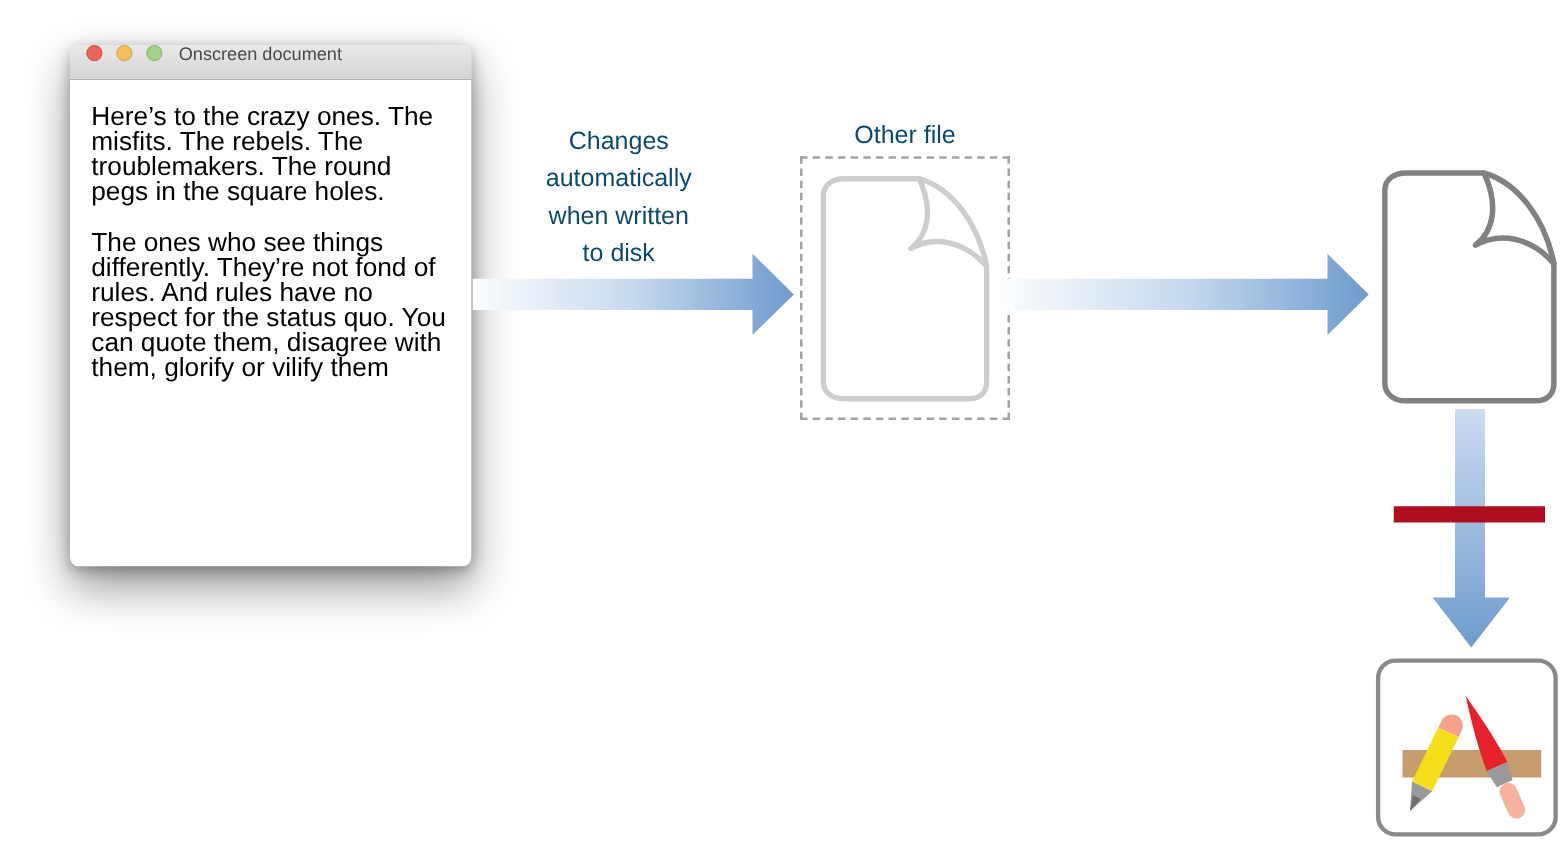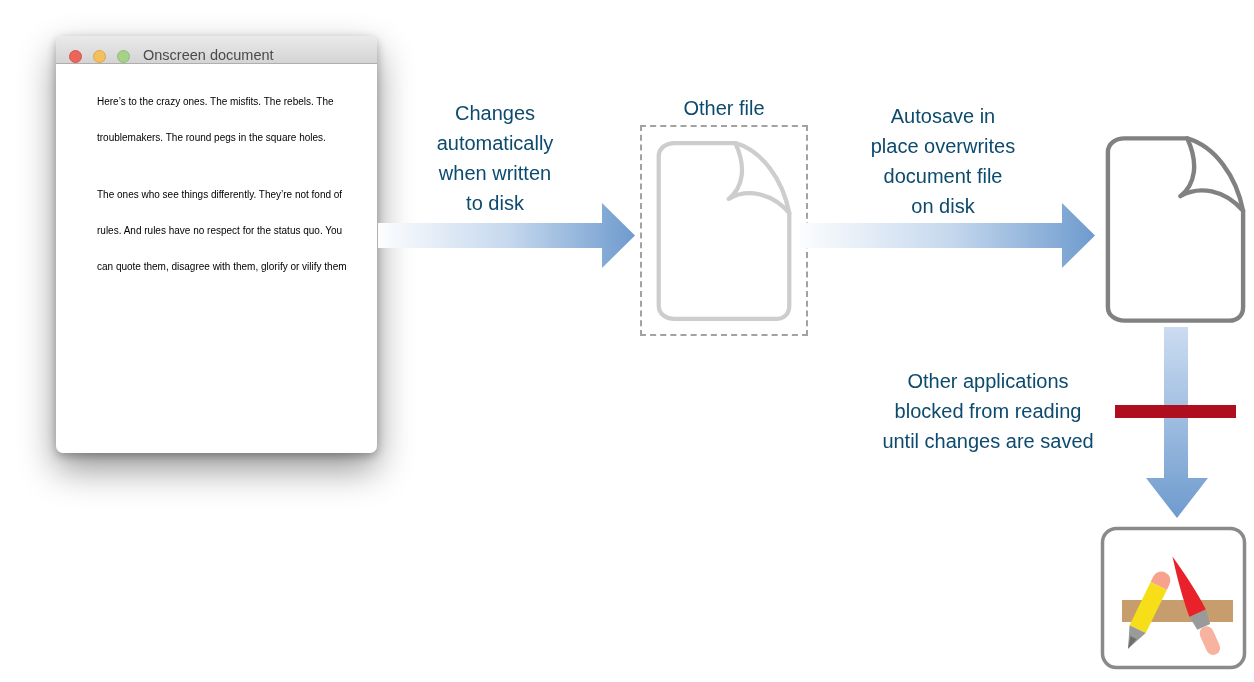--- a/index.html
+++ b/index.html
@@ -10,28 +10,28 @@
   
   .window{
     position:absolute;left:56px;top:36px;width:321px;height:417px;
     background:#ffffff;border-radius:7px;
     box-shadow:0 16px 36px rgba(0,0,0,.42),0 3px 10px rgba(0,0,0,.28);
   }
   .titlebar{
     height:28px;border-radius:7px 7px 0 0;
     background:linear-gradient(#eaeaea,#d4d4d4);
     border-bottom:1px solid #aeaeae;
-    display:flex;align-items:flex-end;padding-left:13px;box-sizing:border-box;
+    display:flex;align-items:flex-start;padding-left:13px;box-sizing:border-box;
   }
   .light{width:13px;height:13px;border-radius:50%;margin-right:11px;display:inline-block;}
   .light.red{background:#ec655a;border:1px solid #d6554b;box-sizing:border-box;}
   .light.yellow{background:#f4c05f;border:1px solid #d8a945;box-sizing:border-box;}
   .light.green{background:#a5d18a;border:1px solid #8fbd74;box-sizing:border-box;}
   .wintitle{font-size:14.5px;font-weight:500;color:#4a4a4a;margin-left:2px;}
-  .winbody{padding:20px 18px 0 17px;font-size:10px;line-height:36px;color:#000;margin-left:24px;}
+  .winbody{padding:20px 18px 0 17px;font-size:21px;line-height:20px;color:#000;}
   .winbody p{margin:0;}
   .winbody p + p{margin-top:21px;}
   
   .lbl{
     position:absolute;text-align:center;font-size:20px;line-height:30px;
     color:#0c4a6e;white-space:pre-line;
   }
   
   .tempbox{
     position:absolute;left:640px;top:125px;width:168px;height:211px;
@@ -89,37 +89,30 @@
 
   <div class="lbl" style="left:634px;top:93px;width:180px;">Other file</div>
 
   <div class="tempbox">
     <svg width="140" height="186" viewBox="0 0 148 196">
       <path d="M22,5 H86 C98,31 94,52 79,64 C98,53 124,57 143,79 V177 C143,186 137,191 129,191 H22 C13,191 5,186 5,177 V19 C5,10 13,5 22,5 Z" fill="#ffffff" stroke="#cdcdcd" stroke-width="4.5" stroke-linejoin="round"></path>
       <path d="M86,5 C114,13 136,43 143,79" fill="none" stroke="#cdcdcd" stroke-width="4.5" stroke-linecap="round"></path>
     </svg>
   </div>
 
-  <div class="lbl" style="left:833px;top:101px;width:220px;">Autosave in
-place overwrites
-document file
-on disk</div>
 
   <svg class="arrow-svg" style="left:800px;top:202px;" width="296" height="67" viewBox="0 0 296 67">
     <polygon points="0,21 262,21 262,1 295,33.5 262,66 262,46 0,46" fill="url(#gradH)"></polygon>
   </svg>
 
   <svg class="doc-svg" style="left:1103px;top:132px;" width="145" height="195" viewBox="0 0 148 196">
     <path d="M22,5 H86 C98,31 94,52 79,64 C98,53 124,57 143,79 V177 C143,186 137,191 129,191 H22 C13,191 5,186 5,177 V19 C5,10 13,5 22,5 Z" fill="#ffffff" stroke="#818181" stroke-width="4.5" stroke-linejoin="round"></path>
     <path d="M86,5 C114,13 136,43 143,79" fill="none" stroke="#818181" stroke-width="4.5" stroke-linecap="round"></path>
   </svg>
 
-  <div class="lbl" style="left:866px;top:366px;width:244px;">Other applications
-blocked from reading
-until changes are saved</div>
 
   <svg class="arrow-svg" style="left:1146px;top:327px;" width="62" height="191" viewBox="0 0 62 191">
     <polygon points="18,0 42,0 42,151 62,151 31,191 0,151 18,151" fill="url(#gradV)"></polygon>
   </svg>
 
   <div class="blocked-bar" style="background:#ae0e1e;"></div>
 
   <svg class="appicon-svg" width="147" height="144" viewBox="0 0 147 144">
     <rect x="2.5" y="2.5" width="142" height="139" rx="14" fill="#ffffff" stroke="#8a8a8a" stroke-width="3.5"></rect>
     <rect x="22" y="74" width="111" height="22" fill="#c79d6d"></rect>

